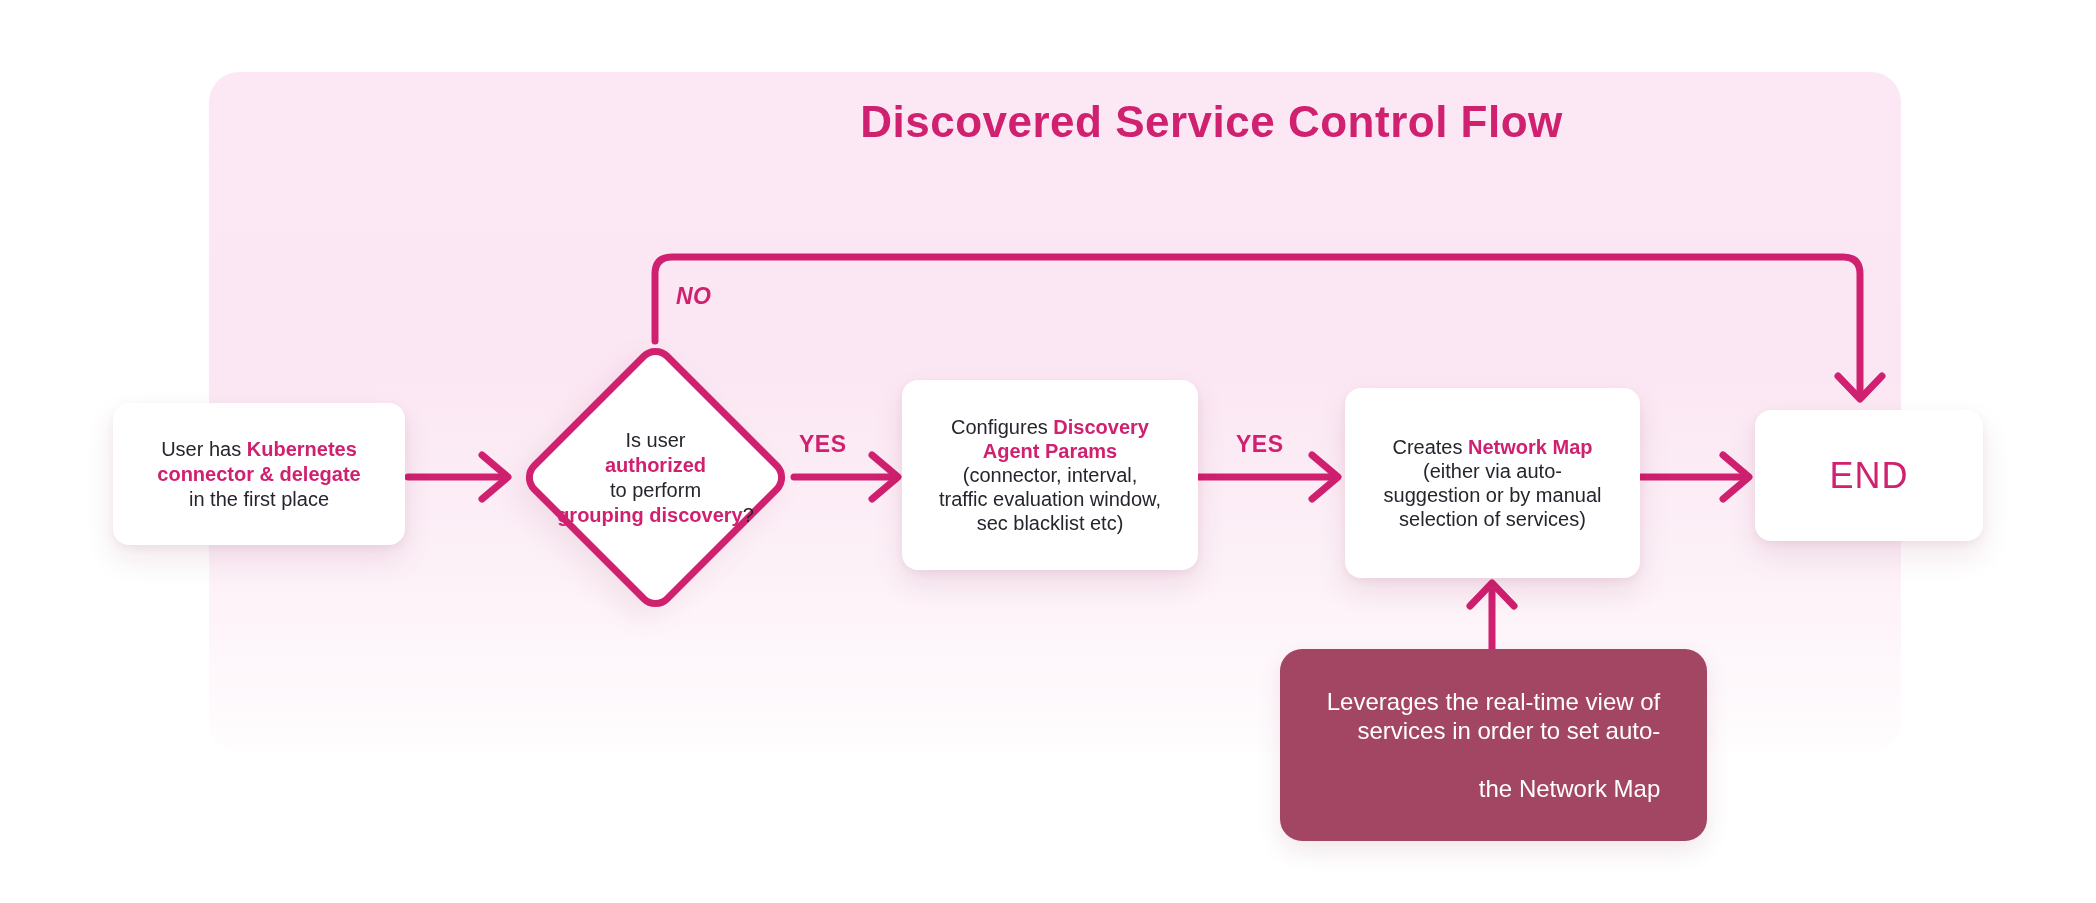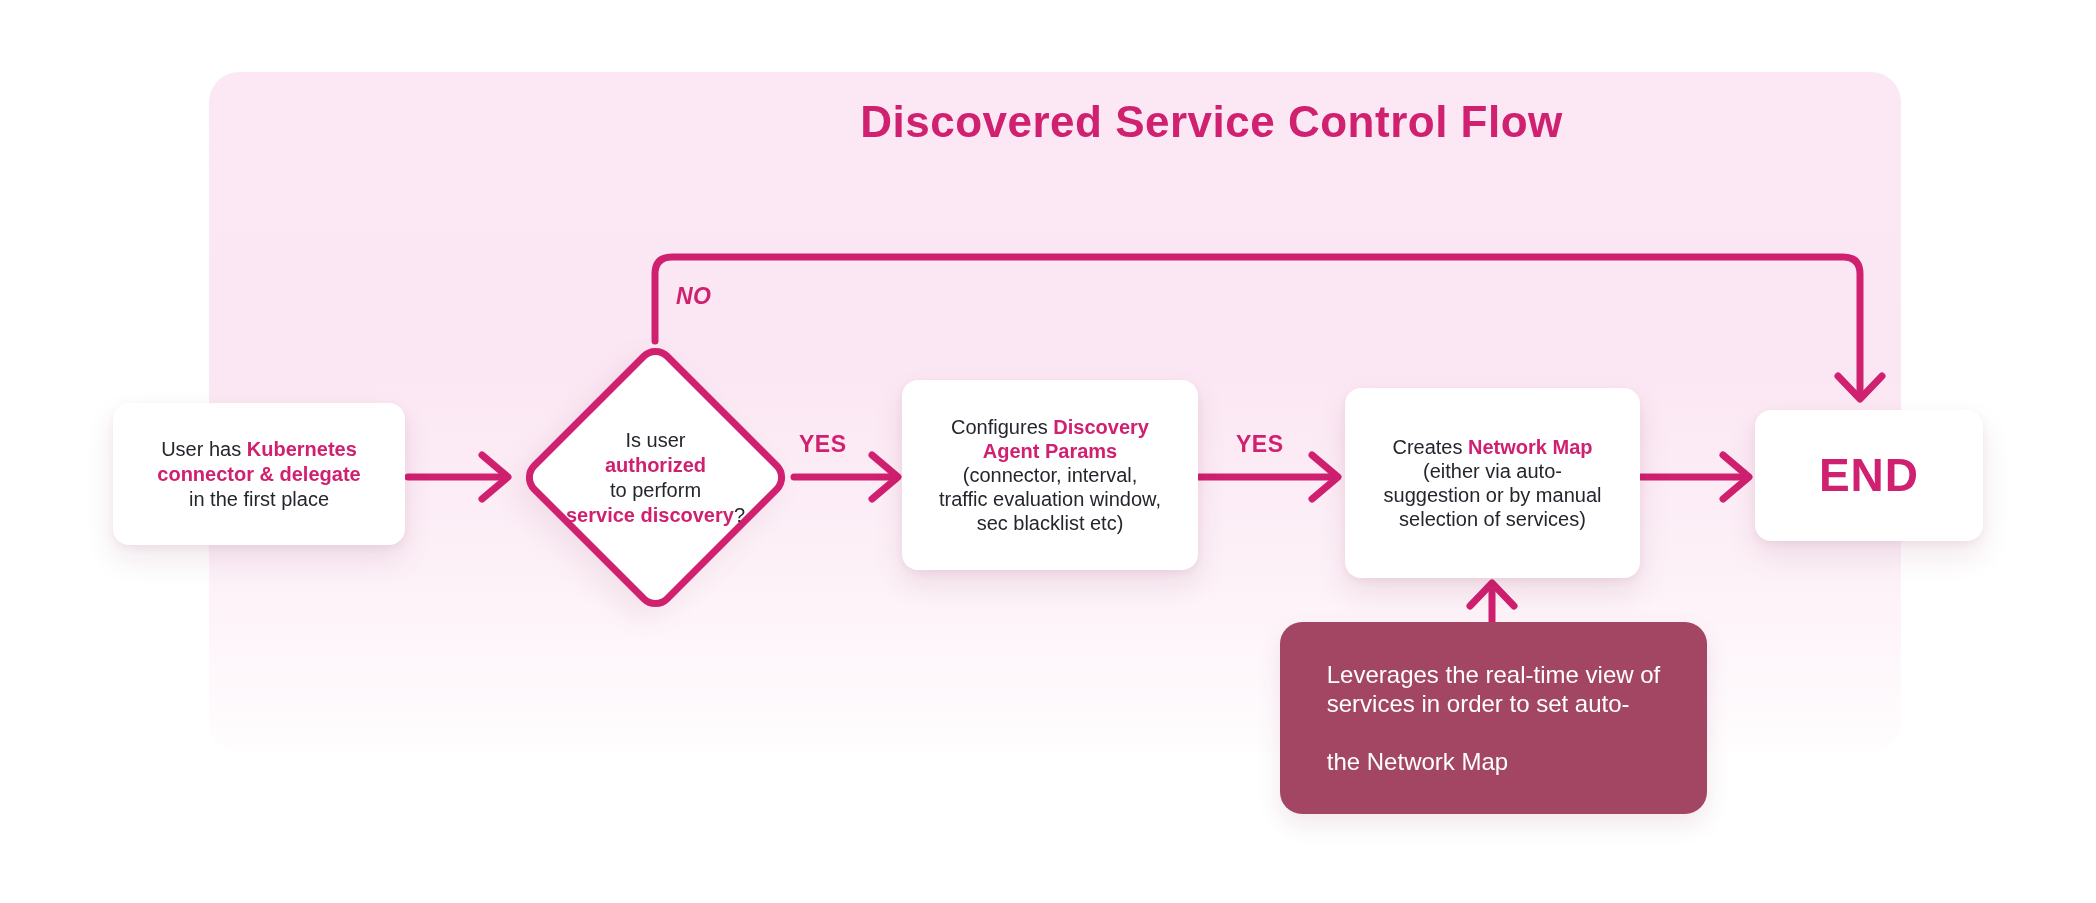--- a/index.html
+++ b/index.html
@@ -73,21 +73,21 @@
     font-size: 20px;
     line-height: 25px;
     white-space: nowrap;
   }
   .accent { color: var(--accent); font-weight: 700; }
 
   #node-start    { left: 113px; top: 403px; width: 292px; height: 142px; justify-content: center; }
   #node-configure{ left: 902px; top: 380px; width: 296px; height: 190px; line-height: 24px; }
   #node-create   { left: 1345px; top: 388px; width: 295px; height: 190px; line-height: 24px; align-items: center; }
   #node-end      { left: 1755px; top: 410px; width: 228px; height: 131px;
-                   font-size: 46px; font-weight: 700; letter-spacing: 1px; color: var(--accent); text-align: center; }
+                   font-size: 36px; font-weight: 400; letter-spacing: 1px; color: var(--accent); text-align: center; }
 
   .diamond {
     position: absolute;
     left: 558px; top: 380px;
     width: 195px; height: 195px;
     transform: rotate(45deg);
     background: var(--node-bg);
     border: 7px solid var(--accent);
     border-radius: 20px;
     box-shadow: 0 14px 30px rgba(120, 20, 70, 0.08);
@@ -112,29 +112,29 @@
     font-weight: 700;
     letter-spacing: 0.5px;
     color: var(--accent);
   }
   #label-no   { left: 676px;  top: 283px; font-style: italic; }
   #label-yes1 { left: 799px;  top: 431px; }
   #label-yes2 { left: 1236px; top: 431px; }
 
   .annotation {
     position: absolute;
-    left: 1280px; top: 622px;
+    left: 1280px; top: 649px;
     width: 427px; height: 192px;
     border-radius: 22px;
     background: var(--annotation-bg);
     color: #FFFFFF;
     display: flex;
     align-items: center;
     justify-content: center;
-    text-align: left;
+    text-align: right;
     font-size: 24px;
     line-height: 29px;
     white-space: nowrap;
     box-shadow: 0 10px 24px rgba(120, 20, 70, 0.10);
   }
 </style>
 </head>
 <body>
 
 <div class="page">
@@ -163,21 +163,21 @@
     <path class="stroke" d="M1492 649 V590"></path>
     <path class="stroke" d="M1470 606 L1492 583 L1514 606"></path>
   </svg>
 
   <div class="node" id="node-start">
     <div><span>User has </span><span class="accent">Kubernetes</span><br><span class="accent">connector &amp; delegate</span><br><span>in the first place</span></div>
   </div>
 
   <div class="diamond"></div>
   <div class="diamond-label">
-    <div><span>Is user</span><br><span class="accent">authorized</span><br><span>to perform</span><br><span class="accent">service discovery</span><span>?</span></div>
+    <div><span>Is user</span><br><span class="accent">authorized</span><br><span>to perform</span><br><span class="accent">grouping discovery</span><span>?</span></div>
   </div>
 
   <div class="edge-label" id="label-no">NO</div>
   <div class="edge-label" id="label-yes1">YES</div>
   <div class="edge-label" id="label-yes2">YES</div>
 
   <div class="node" id="node-configure">
     <div><span>Configures </span><span class="accent">Discovery</span><br><span class="accent">Agent Params</span><br><span>(connector, interval,</span><br><span>traffic evaluation window,</span><br><span>sec blacklist etc)</span></div>
   </div>
 

